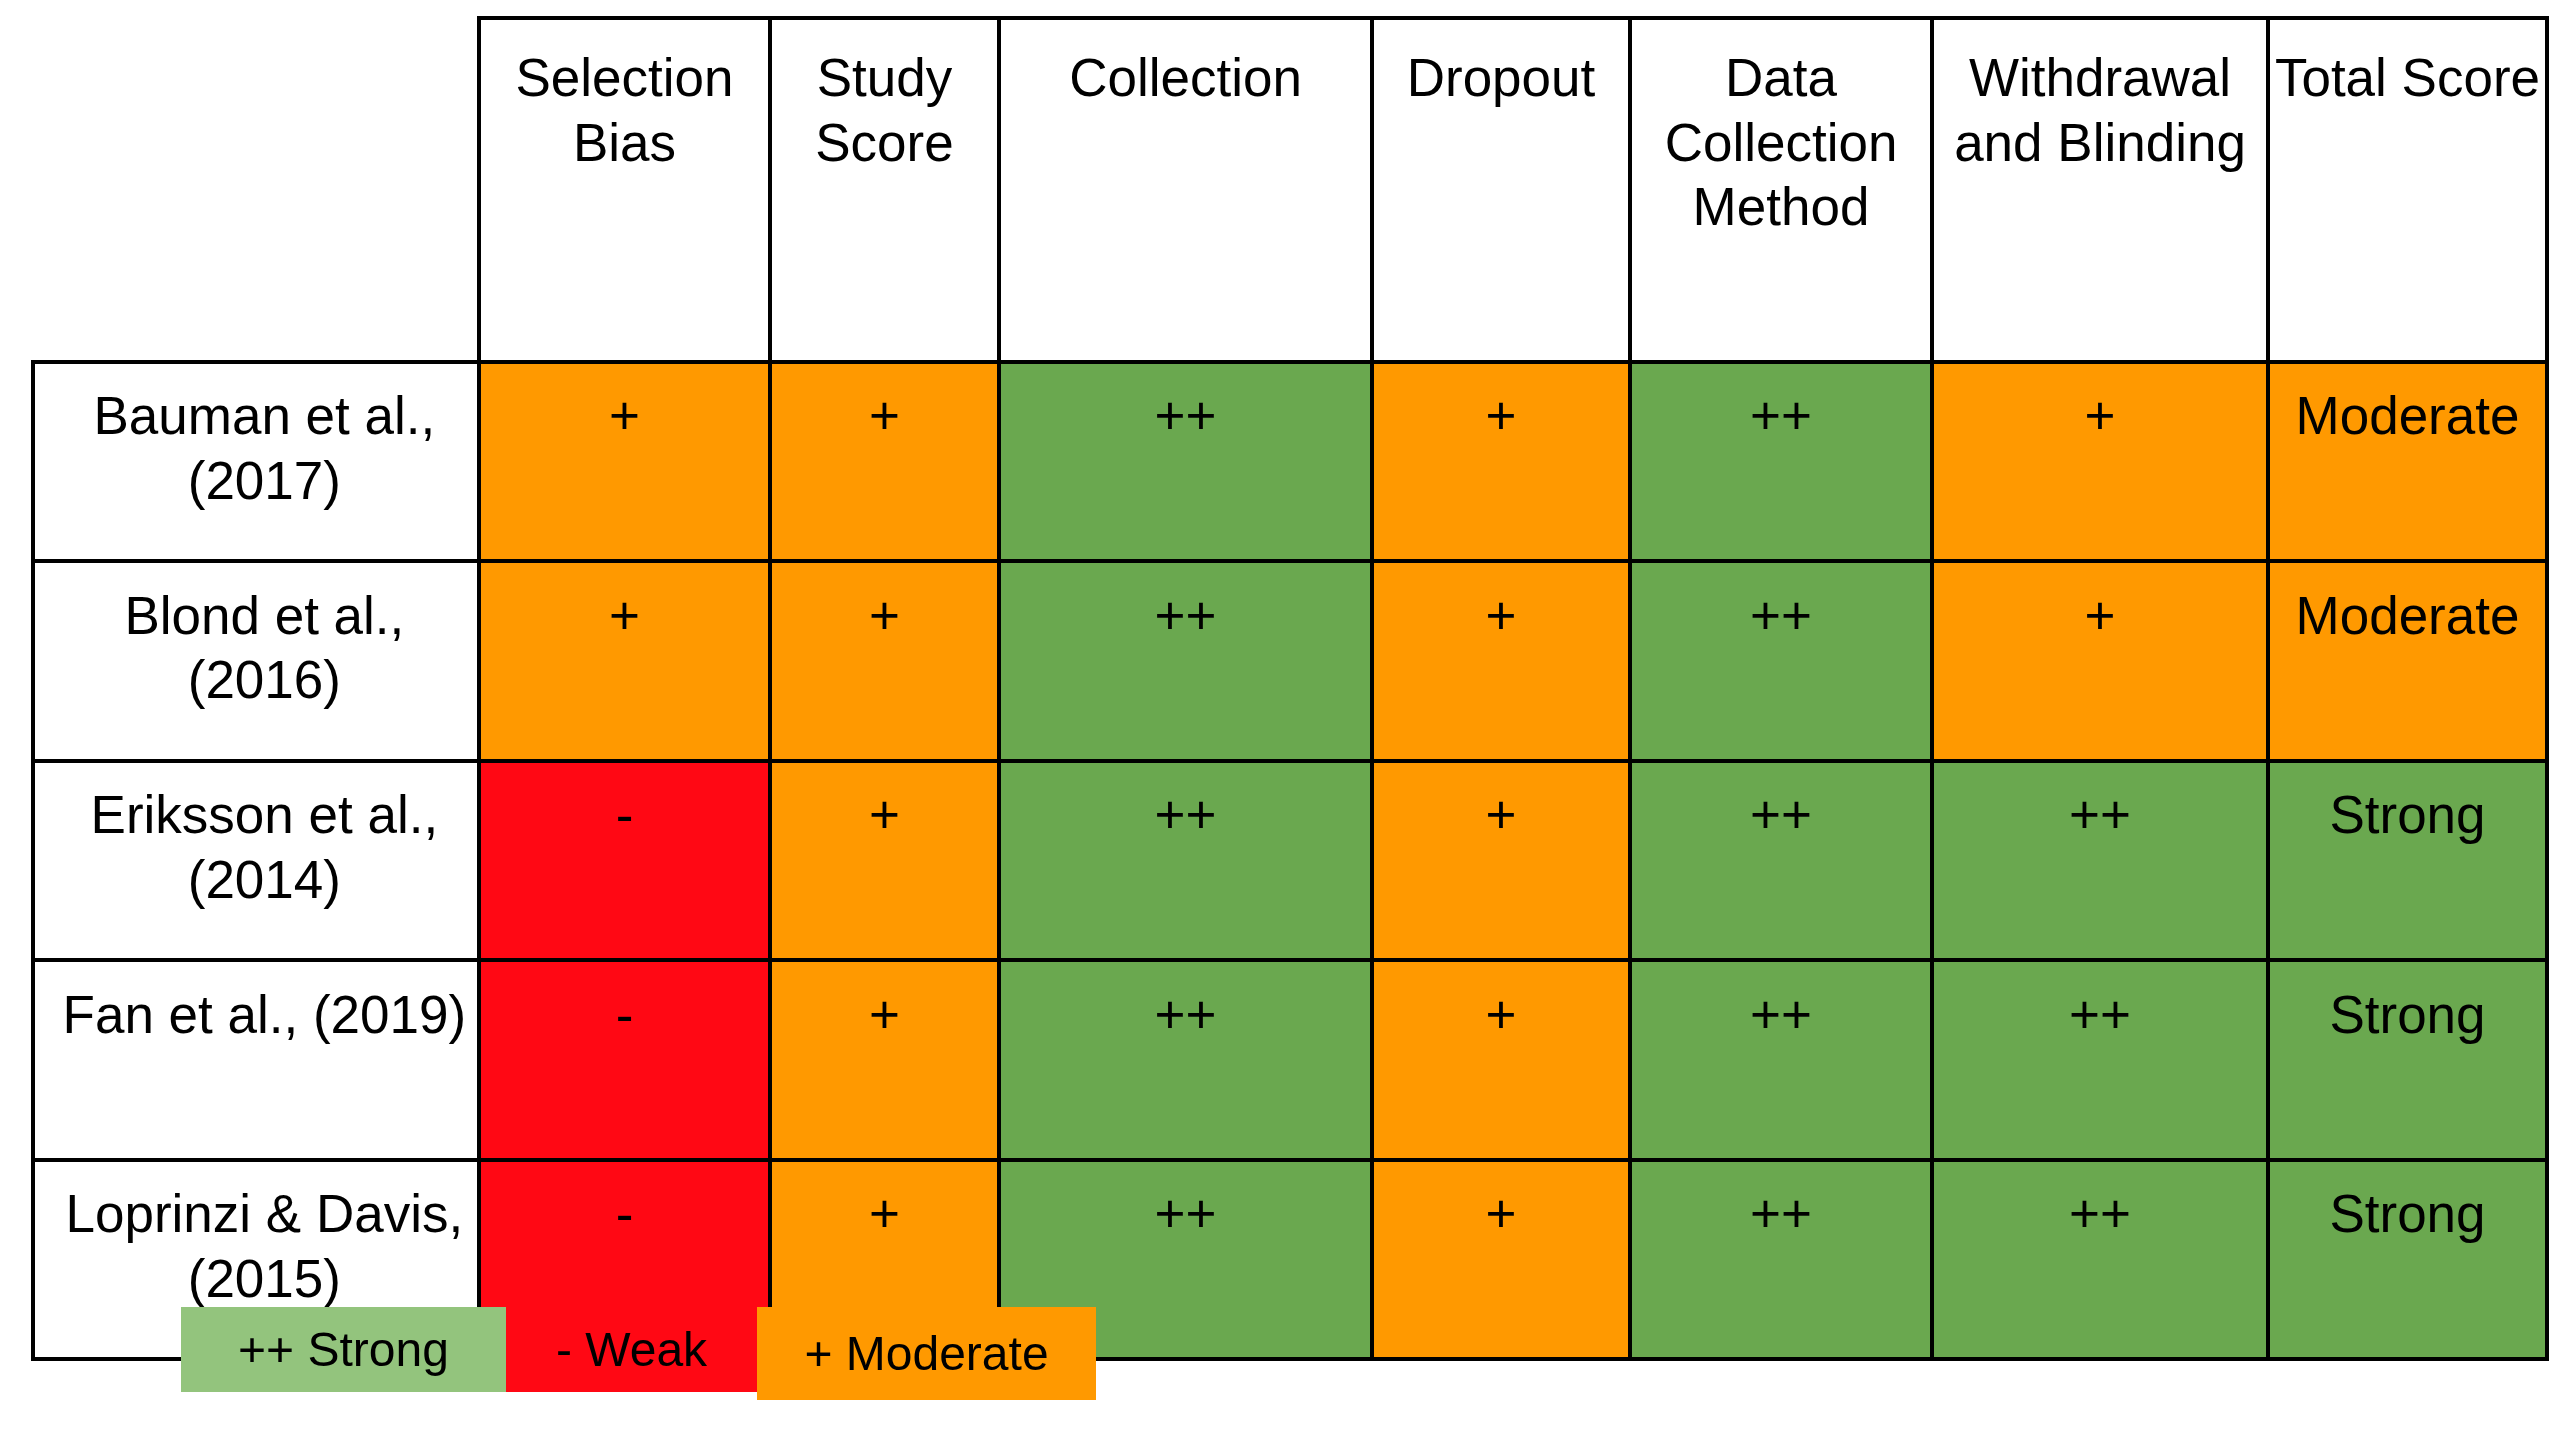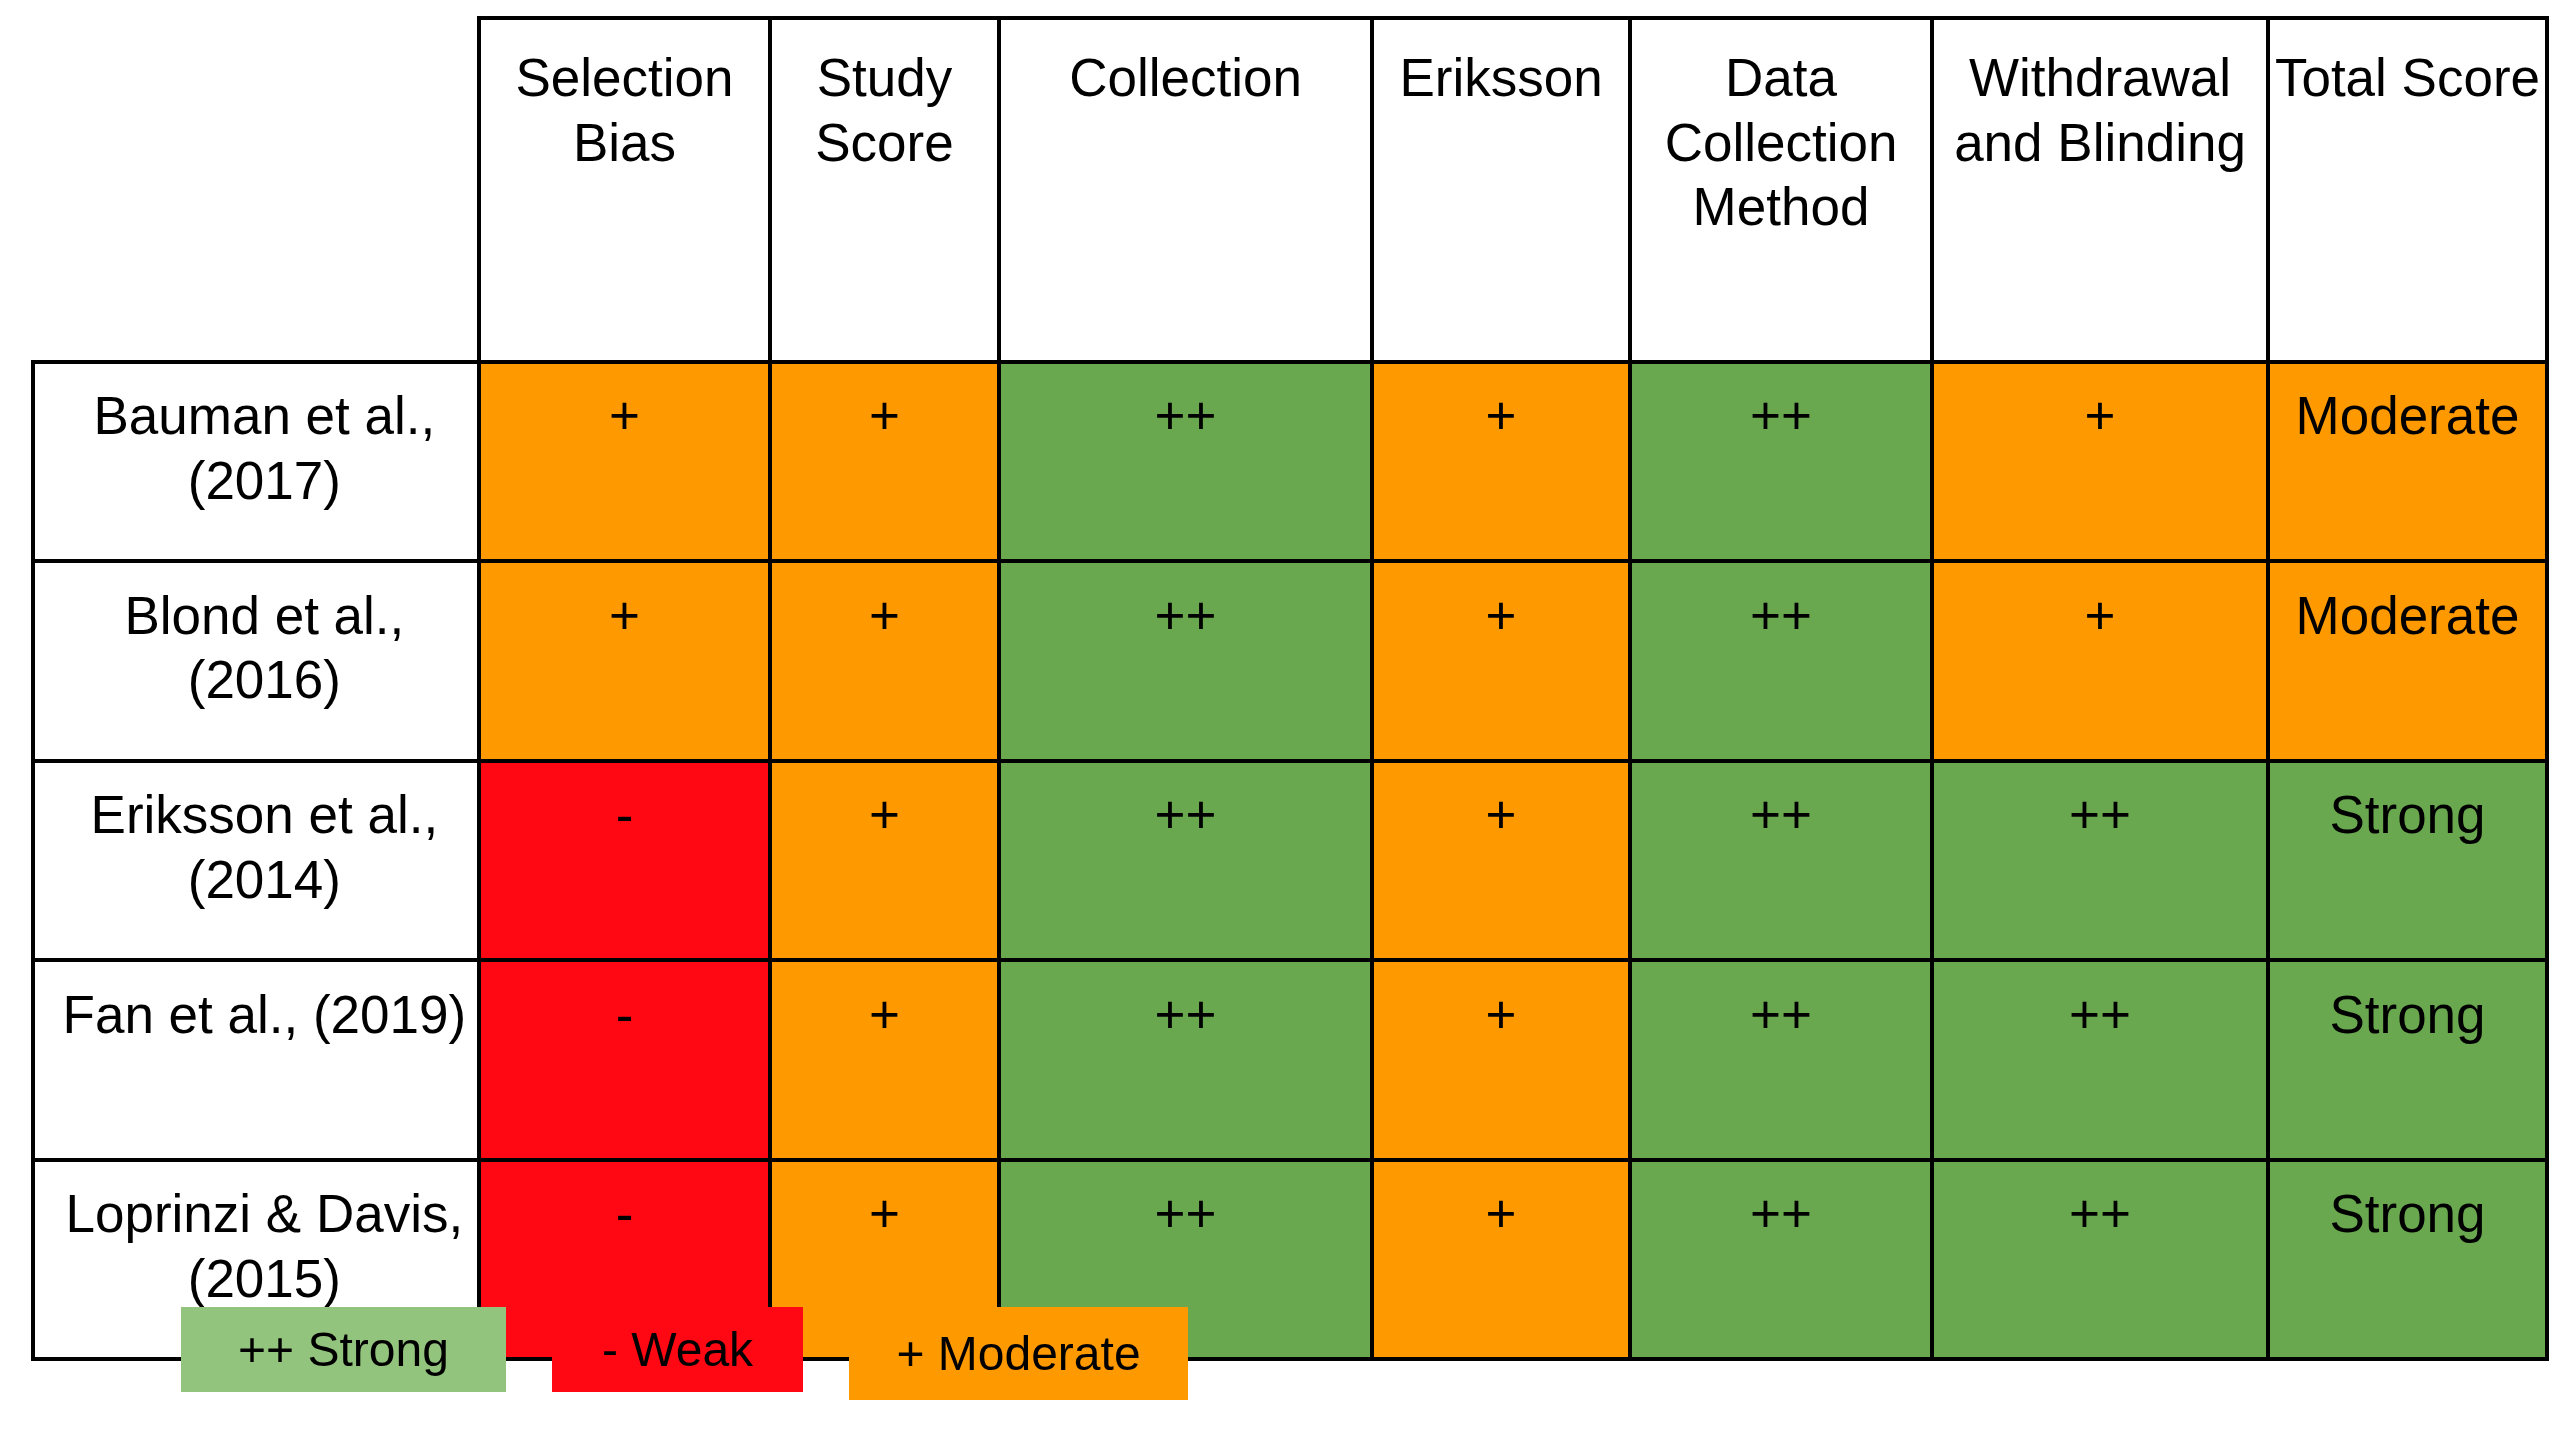--- a/index.html
+++ b/index.html
@@ -86,21 +86,20 @@
   col.col-with   { width: 336px; }
   col.col-total  { width: 279px; }
 
   
   .legend {
     position: absolute;
     left: 181px;
     top: 1307px;
     display: flex;
     align-items: flex-start;
-    gap: 46px;
   }
   .legend-item {
     display: flex;
     align-items: center;
     justify-content: center;
     height: 85px;
     font-size: 48px;
     color: #000000;
     white-space: nowrap;
     box-sizing: border-box;
@@ -125,21 +124,21 @@
       <col class="col-data">
       <col class="col-with">
       <col class="col-total">
     </colgroup>
     <thead>
       <tr>
         <th class="hdr-corner"></th>
         <th>Selection Bias</th>
         <th>Study Score</th>
         <th>Collection</th>
-        <th>Eriksson</th>
+        <th>Dropout</th>
         <th>Data Collection Method</th>
         <th>Withdrawal and Blinding</th>
         <th>Total Score</th>
       </tr>
     </thead>
     <tbody>
 
       <tr>
         <td class="study">Bauman et al., (2017)</td>
         <td class="rating c-orange">+</td>

